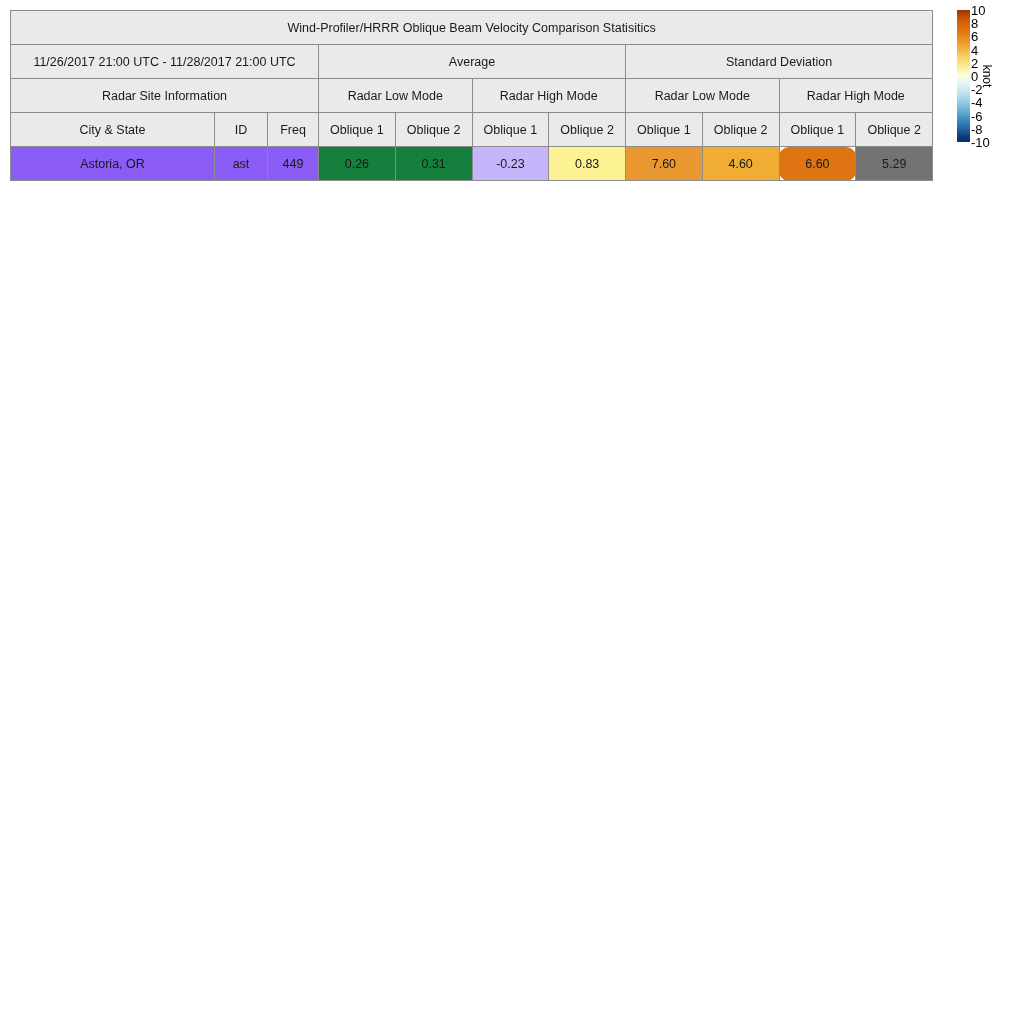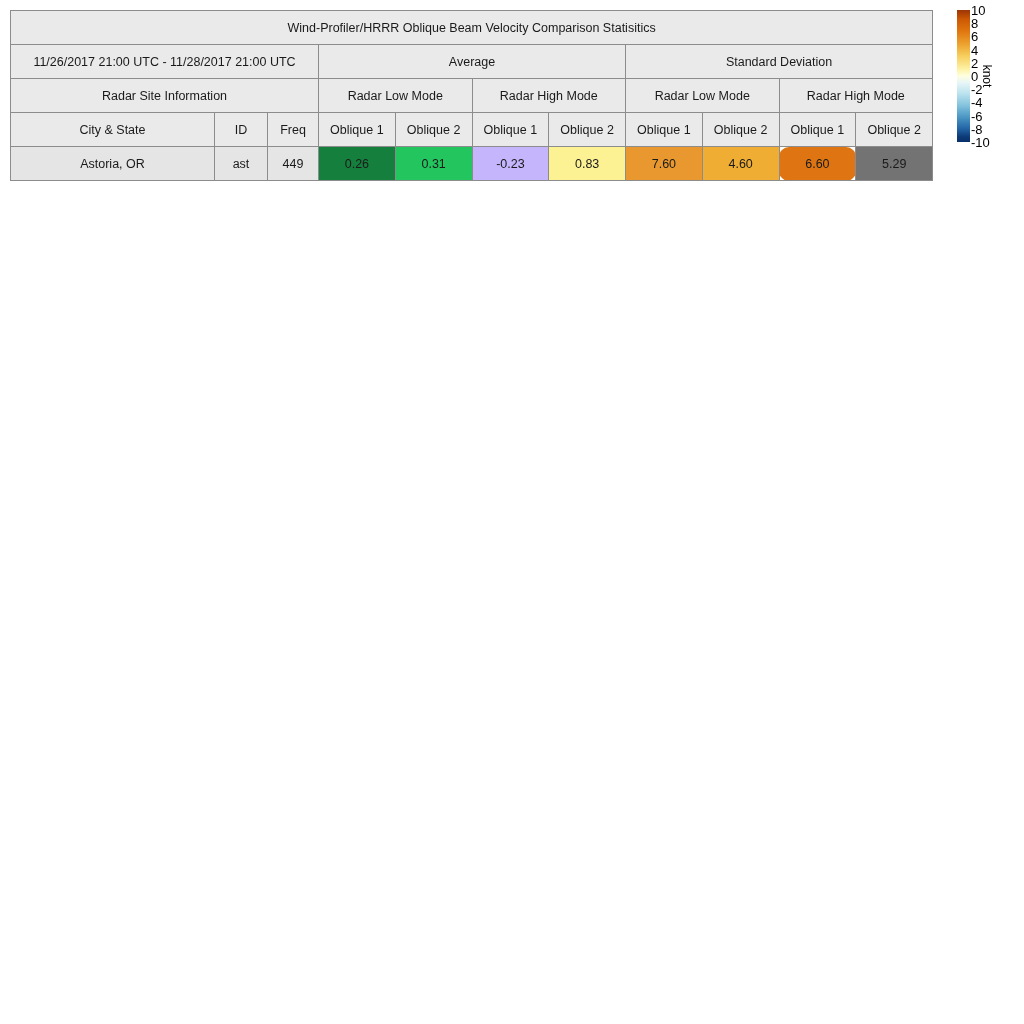--- a/index.html
+++ b/index.html
@@ -33,21 +33,21 @@
     color: #1a1a1a;
     height: 25px;
     padding: 4px 3px;
     white-space: nowrap;
     overflow: hidden;
   }
   .hdr {
     background: #eaeaea;
   }
   .datacell {
-    background: #e5e5e5;
+    background: #8b5cf6;
   }
   .title-cell {
     font-size: 13px;
   }
   .daterange-cell {
     font-size: 12.5px;
   }
 
   
   col.c-city  { width: 204px; }
@@ -156,21 +156,21 @@
       <td class="hdr">Oblique 1</td>
       <td class="hdr">Oblique 2</td>
       <td class="hdr">Oblique 1</td>
       <td class="hdr">Oblique 2</td>
     </tr>
     <tr>
       <td class="datacell">Astoria, OR</td>
       <td class="datacell">ast</td>
       <td class="datacell">449</td>
       <td style="background: #15803d;">0.26</td>
-      <td style="background: #22c55e;">0.31</td>
+      <td style="background: #15803d;">0.31</td>
       <td style="background: #c4b5fd;">-0.23</td>
       <td style="background: rgb(252, 242, 148);">0.83</td>
       <td style="background: rgb(232, 152, 46);">7.60</td>
       <td style="background: rgb(239, 174, 51);">4.60</td>
       <td style="background: rgb(222, 117, 18); border-radius: 10px;">6.60</td>
       <td style="background: #737373;">5.29</td>
     </tr>
   </tbody>
 </table>
 

